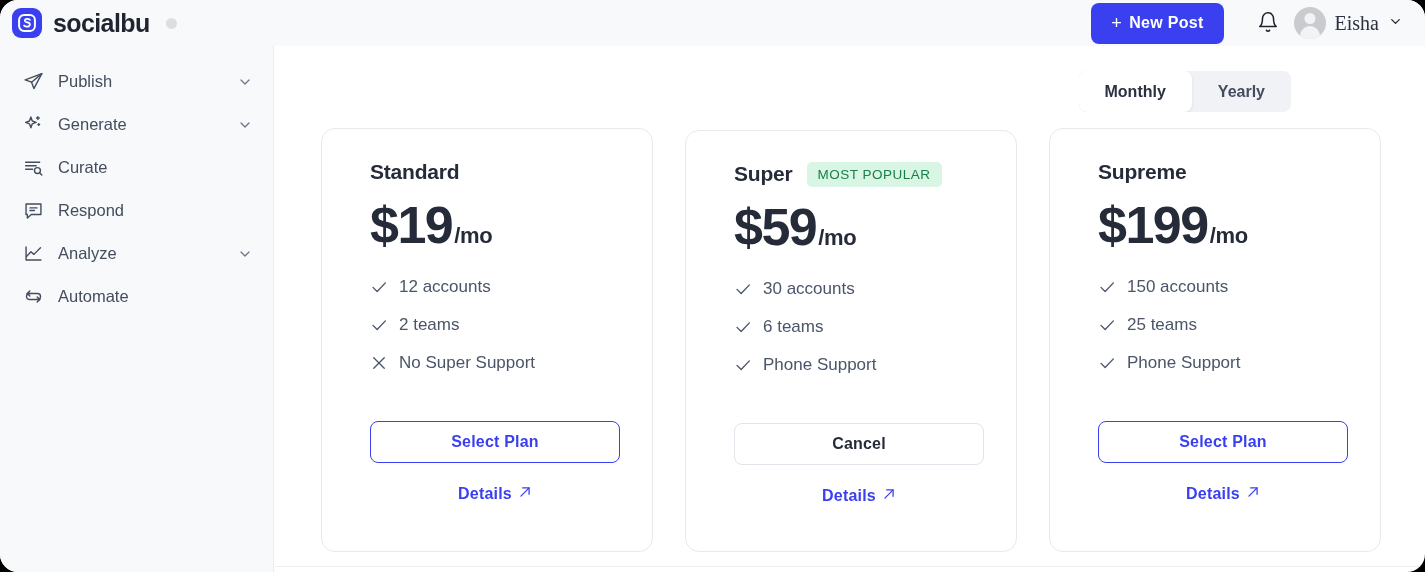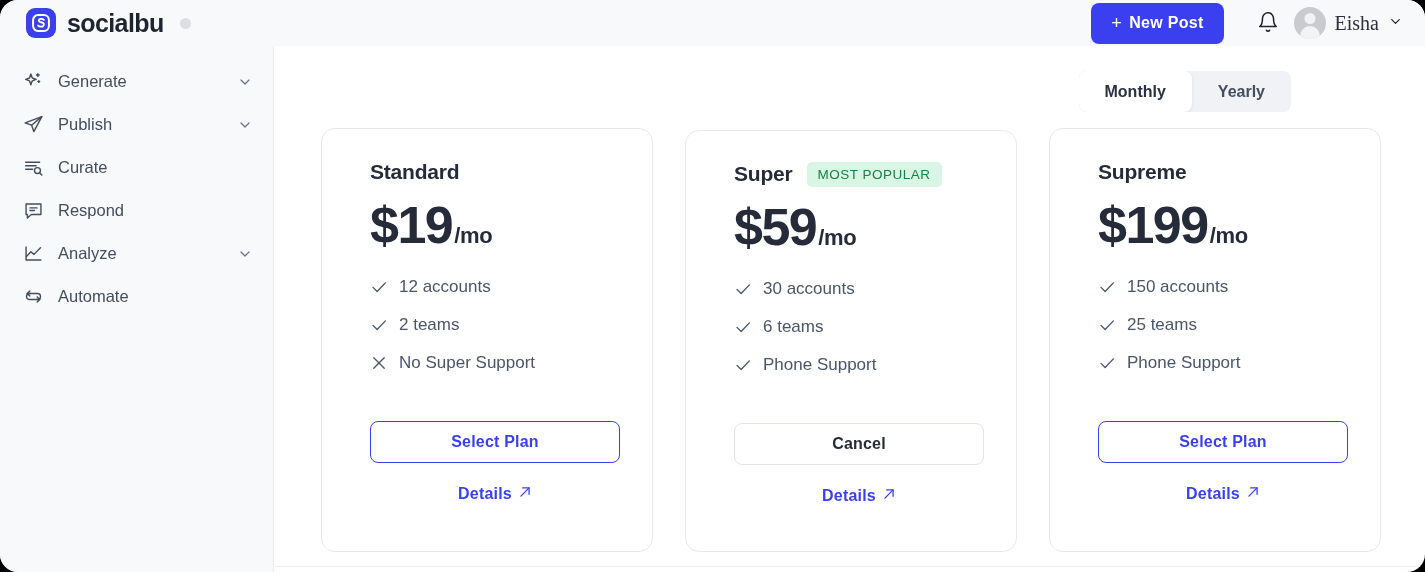--- a/index.html
+++ b/index.html
@@ -17,21 +17,21 @@
     overflow: hidden;
   }
 
   
   .header {
     position: absolute; top: 0; left: 0;
     width: 1425px; height: 46px;
     background: #f8f9fa;
     display: flex; align-items: center;
   }
-  .brand { display: flex; align-items: center; gap: 11px; padding-left: 26px; }
+  .brand { display: flex; align-items: center; gap: 11px; padding-left: 12px; }
   .logo-mark {
     width: 30px; height: 30px; border-radius: 9px;
     background: #3game; background: #3a3ff0;
     display: flex; align-items: center; justify-content: center;
     flex: none;
   }
   .logo-mark svg { display: block; }
   .brand-name {
     font-size: 25px; font-weight: 700; color: #1f2430;
     letter-spacing: -0.6px; line-height: 1;
@@ -203,41 +203,41 @@
         </span>
       </div>
     </div>
   </div>
 
   <nav class="sidebar">
 
     <div class="nav-item">
       <span class="nav-ic">
         <svg width="21" height="21" viewBox="0 0 24 24" fill="none" stroke="#434d5e" stroke-width="1.6" stroke-linecap="round" stroke-linejoin="round">
+            <path d="M21.5 3 2.5 10.2l7.3 2.6 2.6 7.3z"></path>
+            <path d="M9.8 12.8 21.5 3"></path>
+          </svg>
+      </span>
+      <span class="nav-label">Publish</span>
+      <span class="nav-chev">
+        <svg width="16" height="16" viewBox="0 0 24 24" fill="none" stroke="#6b7484" stroke-width="1.9" stroke-linecap="round" stroke-linejoin="round">
+            <polyline points="6 9 12 15 18 9"></polyline>
+          </svg>
+      </span>
+    </div>
+
+    <div class="nav-item">
+      <span class="nav-ic">
+        <svg width="21" height="21" viewBox="0 0 24 24" fill="none" stroke="#434d5e" stroke-width="1.6" stroke-linecap="round" stroke-linejoin="round">
             <path d="M9 3.5 10.6 8 15 9.6 10.6 11.2 9 15.7 7.4 11.2 3 9.6 7.4 8z"></path>
             <path d="M17 3v3.2M15.4 4.6h3.2"></path>
             <path d="M18 11v2M17 12h2"></path>
           </svg>
       </span>
       <span class="nav-label">Generate</span>
-      <span class="nav-chev">
-        <svg width="16" height="16" viewBox="0 0 24 24" fill="none" stroke="#6b7484" stroke-width="1.9" stroke-linecap="round" stroke-linejoin="round">
-            <polyline points="6 9 12 15 18 9"></polyline>
-          </svg>
-      </span>
-    </div>
-
-    <div class="nav-item">
-      <span class="nav-ic">
-        <svg width="21" height="21" viewBox="0 0 24 24" fill="none" stroke="#434d5e" stroke-width="1.6" stroke-linecap="round" stroke-linejoin="round">
-            <path d="M21.5 3 2.5 10.2l7.3 2.6 2.6 7.3z"></path>
-            <path d="M9.8 12.8 21.5 3"></path>
-          </svg>
-      </span>
-      <span class="nav-label">Publish</span>
       <span class="nav-chev">
         <svg width="16" height="16" viewBox="0 0 24 24" fill="none" stroke="#6b7484" stroke-width="1.9" stroke-linecap="round" stroke-linejoin="round">
             <polyline points="6 9 12 15 18 9"></polyline>
           </svg>
       </span>
     </div>
 
     <div class="nav-item">
       <span class="nav-ic">
         <svg width="21" height="21" viewBox="0 0 24 24" fill="none" stroke="#434d5e" stroke-width="1.6" stroke-linecap="round" stroke-linejoin="round">

